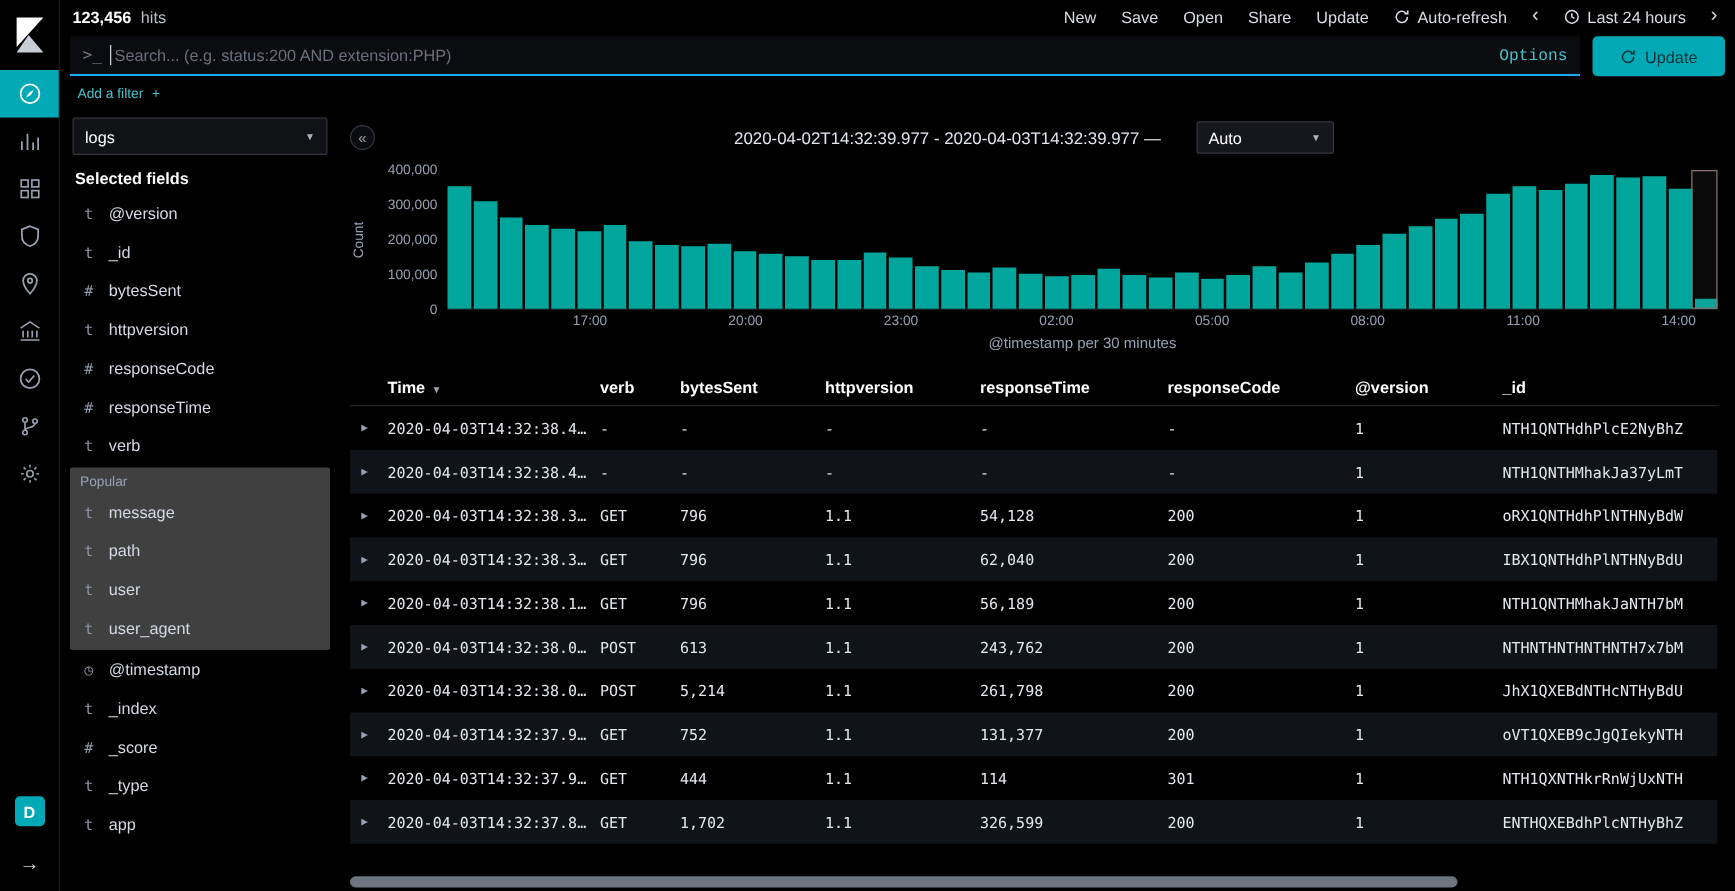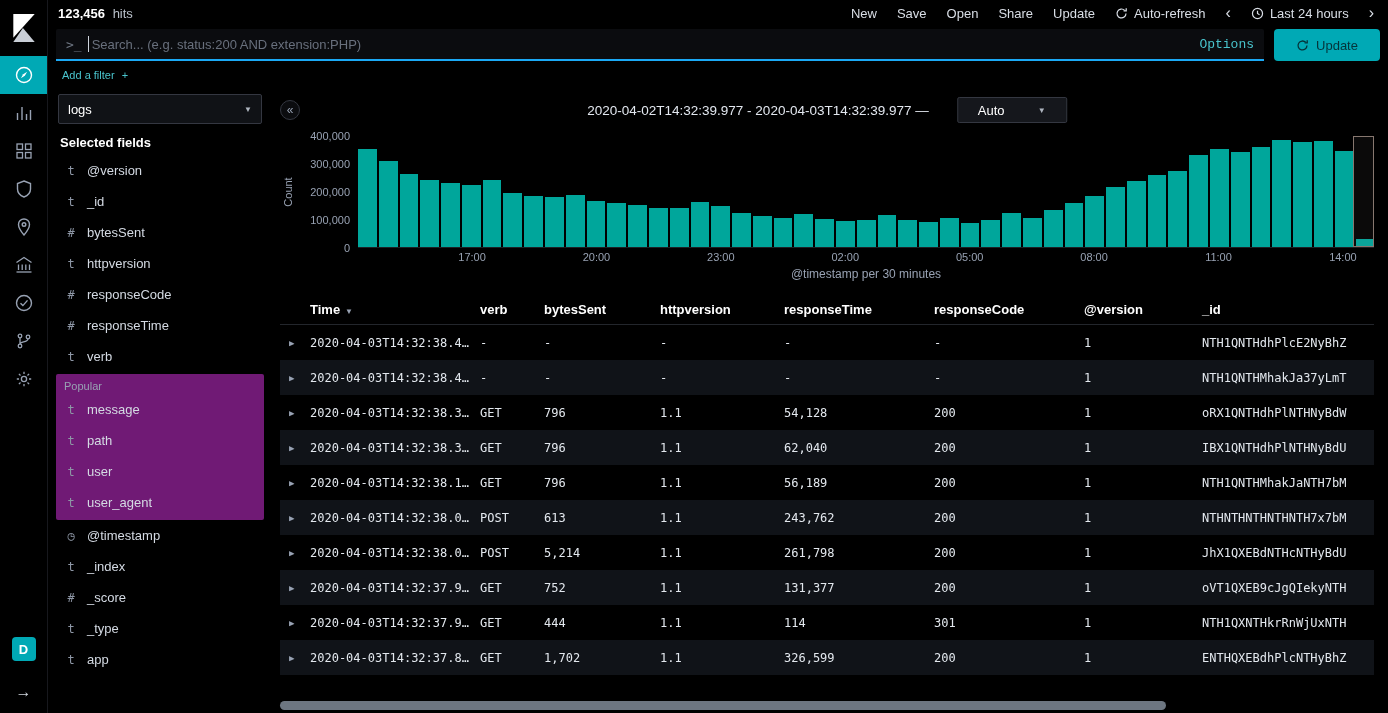--- a/index.html
+++ b/index.html
@@ -58,32 +58,32 @@
   
   .fields-panel{width:224px;flex-shrink:0;padding:4px 10px 0 10px;overflow:hidden;}
   .index-select{height:30px;background:#101216;border:1px solid var(--border);border-radius:2px;
                 display:flex;align-items:center;padding:0 9px;font-size:13px;color:#fff;cursor:pointer;}
   .caret{margin-left:auto;font-size:8px;color:#aeb5bf;}
   .fields-head{font-size:13px;font-weight:700;color:#fff;padding:11px 2px 5px 2px;display:flex;align-items:center;}
   .fields-head .gear{margin-left:auto;color:#98a2b3;cursor:pointer;display:flex;}
   .field-row{height:31px;display:flex;align-items:center;gap:9px;font-size:13px;color:#d4dae3;
              padding:0 6px;cursor:pointer;border-radius:3px;}
   .ftype{width:14px;text-align:center;color:#8d96a5;font-family:"DejaVu Sans Mono",monospace;font-size:12px;flex-shrink:0;}
-  .popular-wrap{background:#701a75;border-radius:2px;margin:2px -2px 0 -2px;padding:2px 2px 2px 2px;}
+  .popular-wrap{background:#404040;border-radius:2px;margin:2px -2px 0 -2px;padding:2px 2px 2px 2px;}
   .popular-label{font-size:11px;color:#98a2b3;padding:4px 6px 2px 6px;}
 
   
   .main{flex:1;min-width:0;display:flex;flex-direction:column;padding:4px 14px 0 8px;}
   .main-top{height:32px;display:flex;align-items:center;position:relative;}
   .collapse-btn{width:20px;height:20px;border-radius:50%;border:1px solid var(--border);color:#98a2b3;
                 font-size:12px;line-height:1;display:flex;align-items:center;justify-content:center;cursor:pointer;background:#0b0c0f;}
   .center-group{position:absolute;left:50%;transform:translateX(-50%);display:flex;align-items:center;gap:28px;white-space:nowrap;}
   .time-title{font-size:13.5px;color:#e2e7ef;}
   .interval-select{width:110px;height:26px;background:#15171c;border:1px solid var(--border);border-radius:2px;
-                   display:flex;align-items:center;padding:0 20px;font-size:13px;color:#fff;cursor:pointer;}
+                   display:flex;align-items:center;padding:0 9px;font-size:13px;color:#fff;cursor:pointer;}
 
   
   .chart-wrap{margin-top:10px;}
   .chart-row{display:flex;height:112px;}
   .count-label-wrap{width:16px;display:flex;align-items:center;justify-content:center;}
   .count-label{transform:rotate(-90deg);font-size:11px;color:#98a2b3;white-space:nowrap;}
   .yaxis{width:62px;position:relative;font-size:11px;color:#98a2b3;}
   .yaxis span{position:absolute;right:8px;transform:translateY(50%);}
   .plot-area{flex:1;position:relative;border-bottom:1px solid #1d2024;}
   .bars{position:absolute;inset:0;display:flex;align-items:flex-end;gap:2px;}

